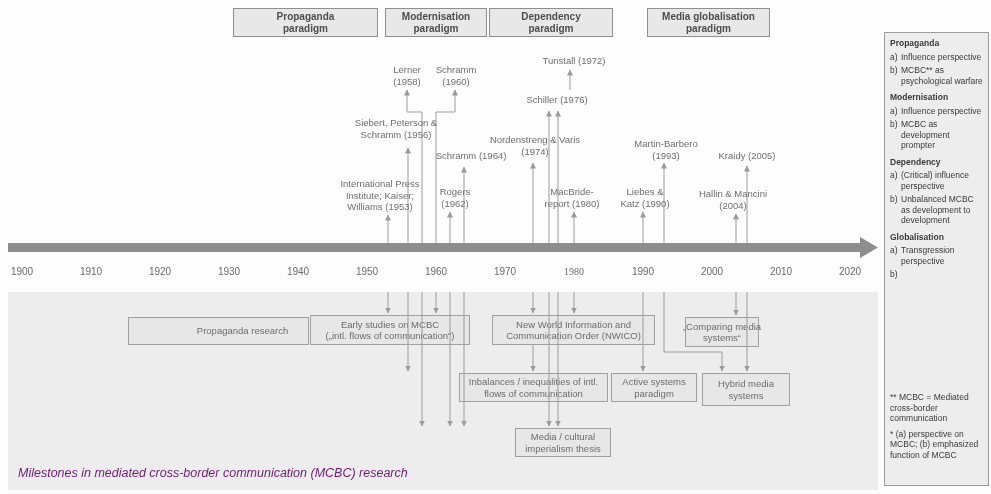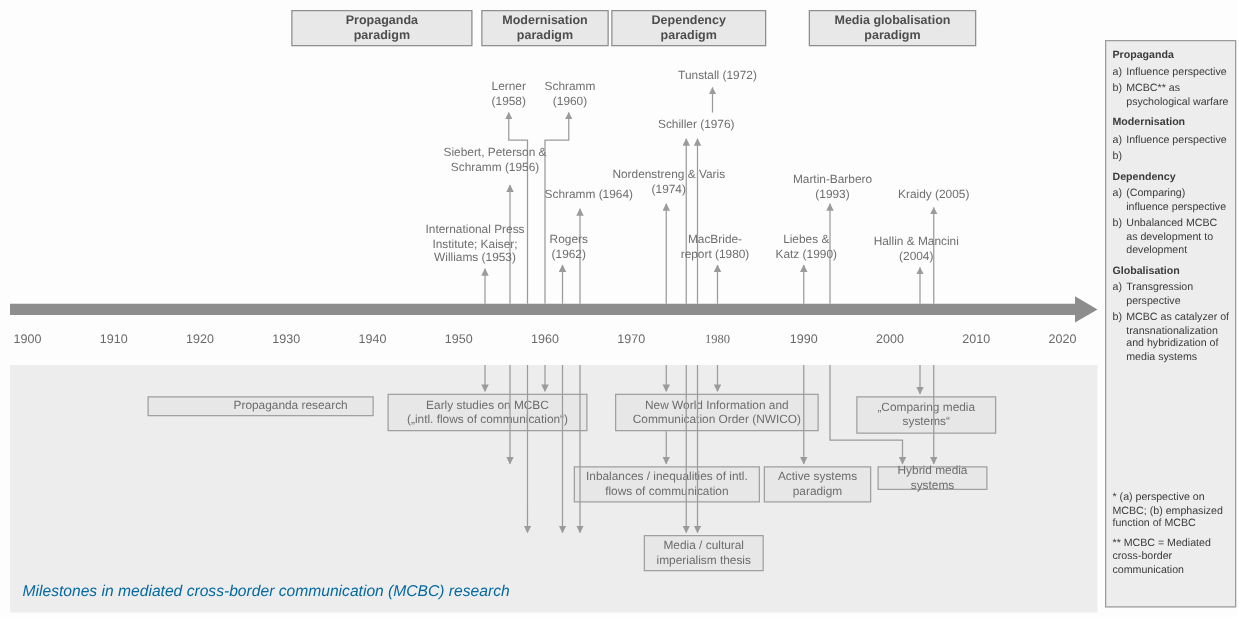--- a/index.html
+++ b/index.html
@@ -23,21 +23,21 @@
   }
   .cite .lbl{white-space:pre;}
   .cbox{
     position:absolute;background:#e7e7e7;border:1px solid #a0a0a0;box-sizing:border-box;
     display:flex;align-items:center;justify-content:center;z-index:2;
   }
   .cbox .lbl{white-space:pre;text-align:center;font-size:9.5px;line-height:11.5px;color:#6c6c6c;}
   svg.overlay{position:absolute;left:0;top:0;z-index:3;pointer-events:none;}
   .caption{
     position:absolute;left:18px;top:466px;z-index:4;
-    font-style:italic;font-size:12.5px;color:#0369a1;
+    font-style:italic;font-size:12.5px;color:#701a75;
   }
   
   .details-title{
     position:absolute;left:884px;top:8px;width:105px;height:21px;background:#e8e8e8;
     border:1px solid #8a8a8a;box-sizing:border-box;display:flex;align-items:center;justify-content:center;
     font-weight:bold;font-style:italic;font-size:11px;color:#333;
   }
   .details-body{
     position:absolute;left:884px;top:32px;width:105px;height:454px;background:#ededed;
     border:1px solid #9b9b9b;box-sizing:border-box;display:flex;flex-direction:column;
@@ -63,63 +63,63 @@
 paradigm</span>
     </div>
   <div class="paradigm" style="left:385px;width:102px;">
       <span class="lbl">Modernisation
 paradigm</span>
     </div>
   <div class="paradigm" style="left:489px;width:124px;">
       <span class="lbl">Dependency
 paradigm</span>
     </div>
-  <div class="paradigm" style="left:647px;width:134px;">
+  <div class="paradigm" style="left:647px;width:123px;">
       <span class="lbl">Media globalisation
 paradigm</span>
     </div>
 
   <span class="year" style="left:22px;">1900</span>
   <span class="year" style="left:91px;">1910</span>
   <span class="year" style="left:160px;">1920</span>
   <span class="year" style="left:229px;">1930</span>
   <span class="year" style="left:298px;">1940</span>
   <span class="year" style="left:367px;">1950</span>
   <span class="year" style="left:436px;">1960</span>
   <span class="year" style="left:505px;">1970</span>
   <span class="year" style="left:574px;font-family:Liberation Serif, serif;">1980</span>
   <span class="year" style="left:643px;">1990</span>
   <span class="year" style="left:712px;">2000</span>
   <span class="year" style="left:781px;">2010</span>
   <span class="year" style="left:850px;">2020</span>
 
-  <div class="cbox" style="left:118px;top:317px;width:181px;height:16px;padding-left:48px;">
+  <div class="cbox" style="left:128px;top:317px;width:181px;height:28px;padding-left:48px;">
       <span class="lbl">Propaganda research</span>
     </div>
   <div class="cbox" style="left:310px;top:315px;width:160px;height:30px;">
       <span class="lbl">Early studies on MCBC
 („intl. flows of communication“)</span>
     </div>
   <div class="cbox" style="left:492px;top:315px;width:163px;height:30px;">
       <span class="lbl">New World Information and
 Communication Order (NWICO)</span>
     </div>
-  <div class="cbox" style="left:685px;top:317px;width:112px;height:30px;">
+  <div class="cbox" style="left:685px;top:317px;width:74px;height:30px;">
       <span class="lbl">„Comparing media
 systems“</span>
     </div>
   <div class="cbox" style="left:459px;top:373px;width:149px;height:29px;">
       <span class="lbl">Inbalances / inequalities of intl.
 flows of communication</span>
     </div>
   <div class="cbox" style="left:611px;top:373px;width:86px;height:29px;">
       <span class="lbl">Active systems
 paradigm</span>
     </div>
-  <div class="cbox" style="left:702px;top:373px;width:88px;height:19px;">
+  <div class="cbox" style="left:702px;top:373px;width:88px;height:33px;">
       <span class="lbl">Hybrid media
 systems</span>
     </div>
   <div class="cbox" style="left:515px;top:428px;width:96px;height:29px;">
       <span class="lbl">Media / cultural
 imperialism thesis</span>
     </div>
 
   <svg class="overlay" width="991" height="494" viewBox="0 0 991 494">
     <defs>
@@ -205,38 +205,38 @@
         <span class="d-prefix">b)</span>
         <span class="d-text">MCBC** as psychological warfare</span>
       </div>
     <div class="d-head">Modernisation</div>
     <div class="d-item">
         <span class="d-prefix">a)</span>
         <span class="d-text">Influence perspective</span>
       </div>
     <div class="d-item">
         <span class="d-prefix">b)</span>
+        <span class="d-text">MCBC as development prompter</span>
       </div>
     <div class="d-head">Dependency</div>
     <div class="d-item">
         <span class="d-prefix">a)</span>
-        <span class="d-text">(Comparing) influence perspective</span>
+        <span class="d-text">(Critical) influence perspective</span>
       </div>
     <div class="d-item">
         <span class="d-prefix">b)</span>
         <span class="d-text">Unbalanced MCBC as development to development</span>
       </div>
     <div class="d-head">Globalisation</div>
     <div class="d-item">
         <span class="d-prefix">a)</span>
         <span class="d-text">Transgression perspective</span>
       </div>
     <div class="d-item">
         <span class="d-prefix">b)</span>
-        <span class="d-text">MCBC as catalyzer of transnationalization and hybridization of media systems</span>
       </div>
     <div class="d-footnotes">
+      <p>** MCBC = Mediated cross-border communication</p>
       <p>* (a) perspective on MCBC; (b) emphasized function of MCBC</p>
-      <p>** MCBC = Mediated cross-border communication</p>
     </div>
   </div>
 
 </div>
 
 </body></html>

